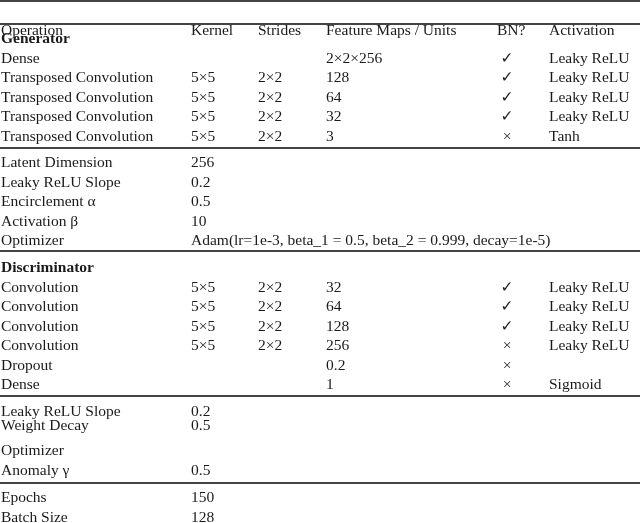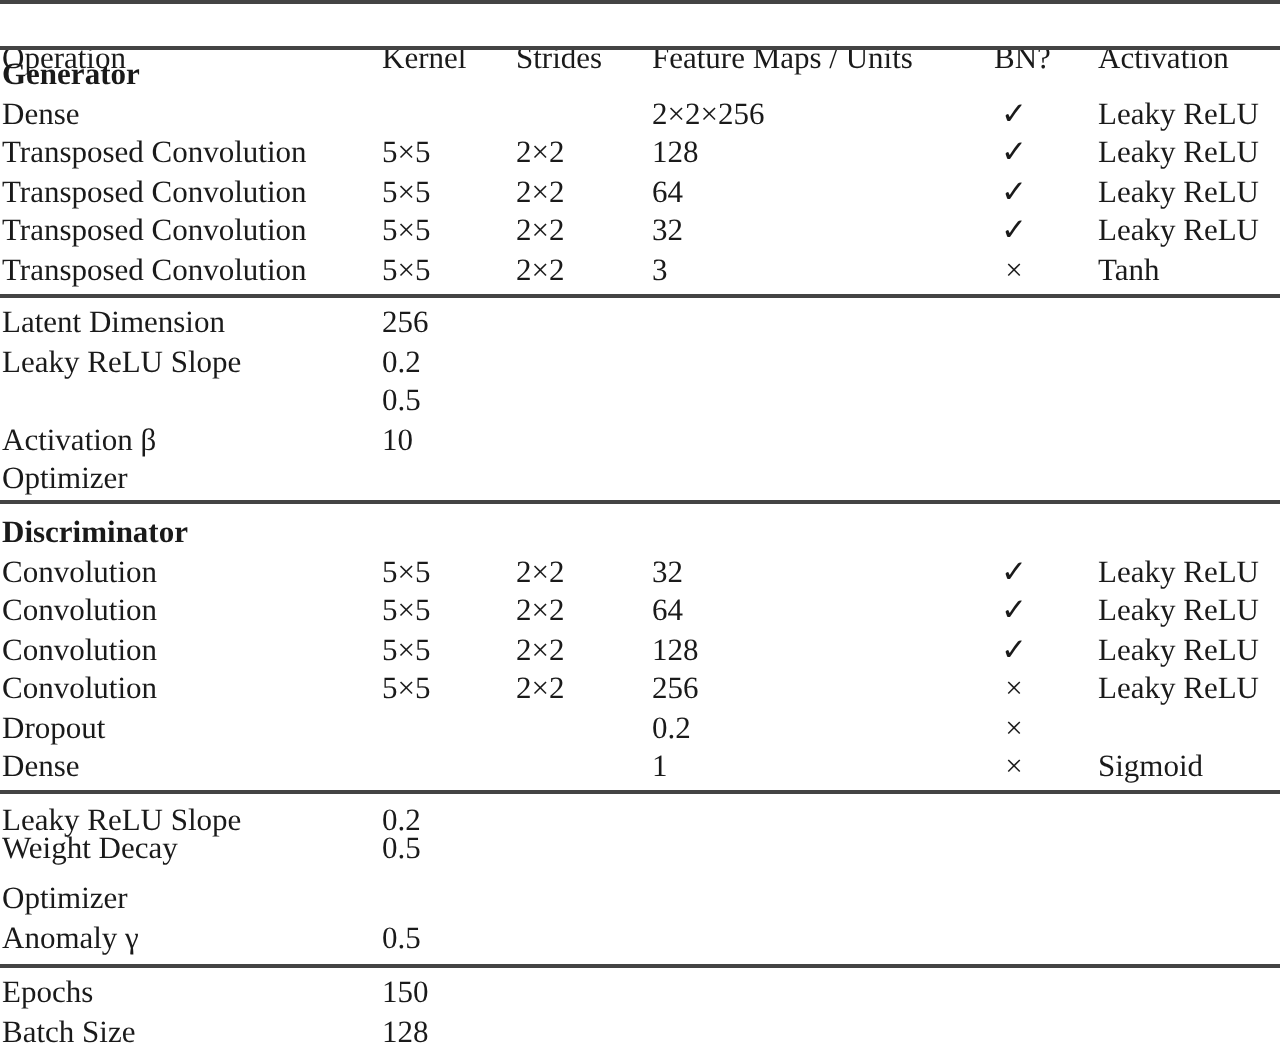--- a/index.html
+++ b/index.html
@@ -81,28 +81,30 @@
 
   <div class="row" style="top:152px;">
     <span class="c c0">Latent Dimension</span>
     <span class="c wide">256</span>
   </div>
   <div class="row" style="top:171.5px;">
     <span class="c c0">Leaky ReLU Slope</span>
     <span class="c wide">0.2</span>
   </div>
   <div class="row" style="top:191px;">
+    <span class="c c0">Encirclement α</span>
     <span class="c wide">0.5</span>
   </div>
   <div class="row" style="top:210.5px;">
     <span class="c c0">Activation β</span>
     <span class="c wide">10</span>
   </div>
   <div class="row" style="top:230px;">
     <span class="c c0">Optimizer</span>
+    <span class="c wide">Adam(lr=1e-3, beta_1 = 0.5, beta_2 = 0.999, decay=1e-5)</span>
   </div>
   <div class="rule" style="top:250px;height:1.5px;"></div>
 
   <div class="row" style="top:257px;">
     <span class="c c0 bold">Discriminator</span>
   </div>
 
   <div class="row" style="top:276.5px;">
     <span class="c c0">Convolution</span>
     <span class="c c1">5×5</span>

